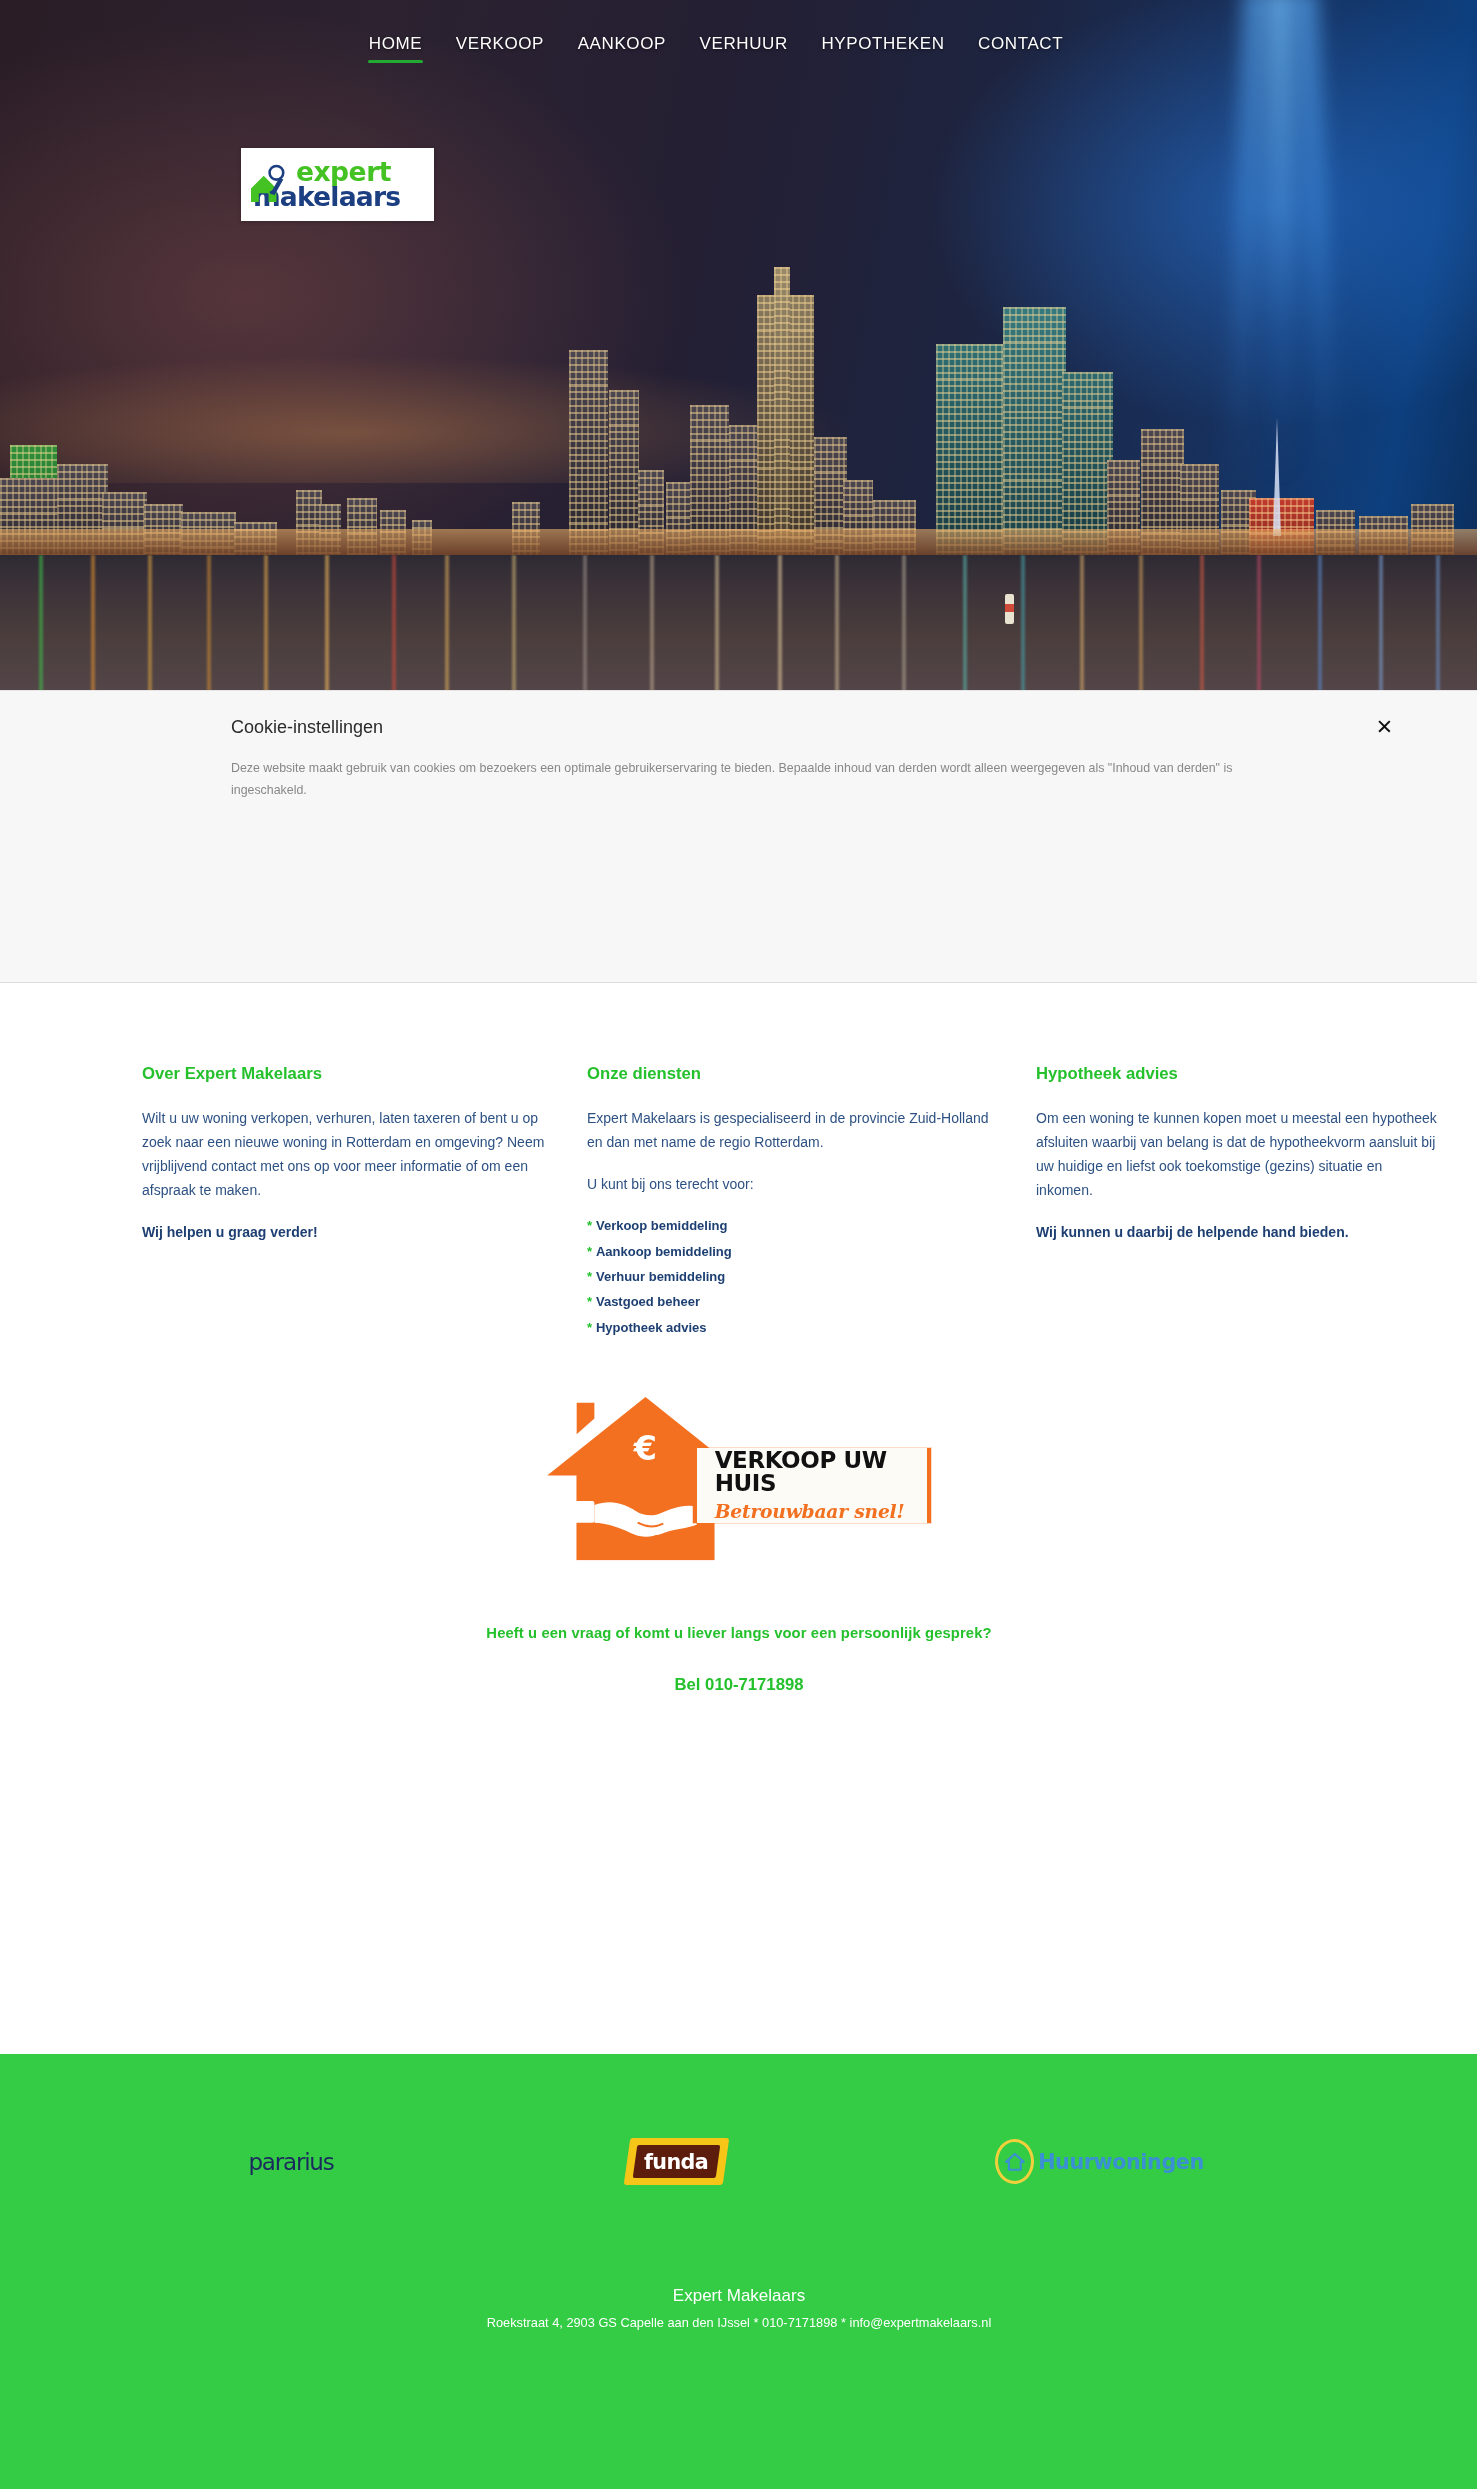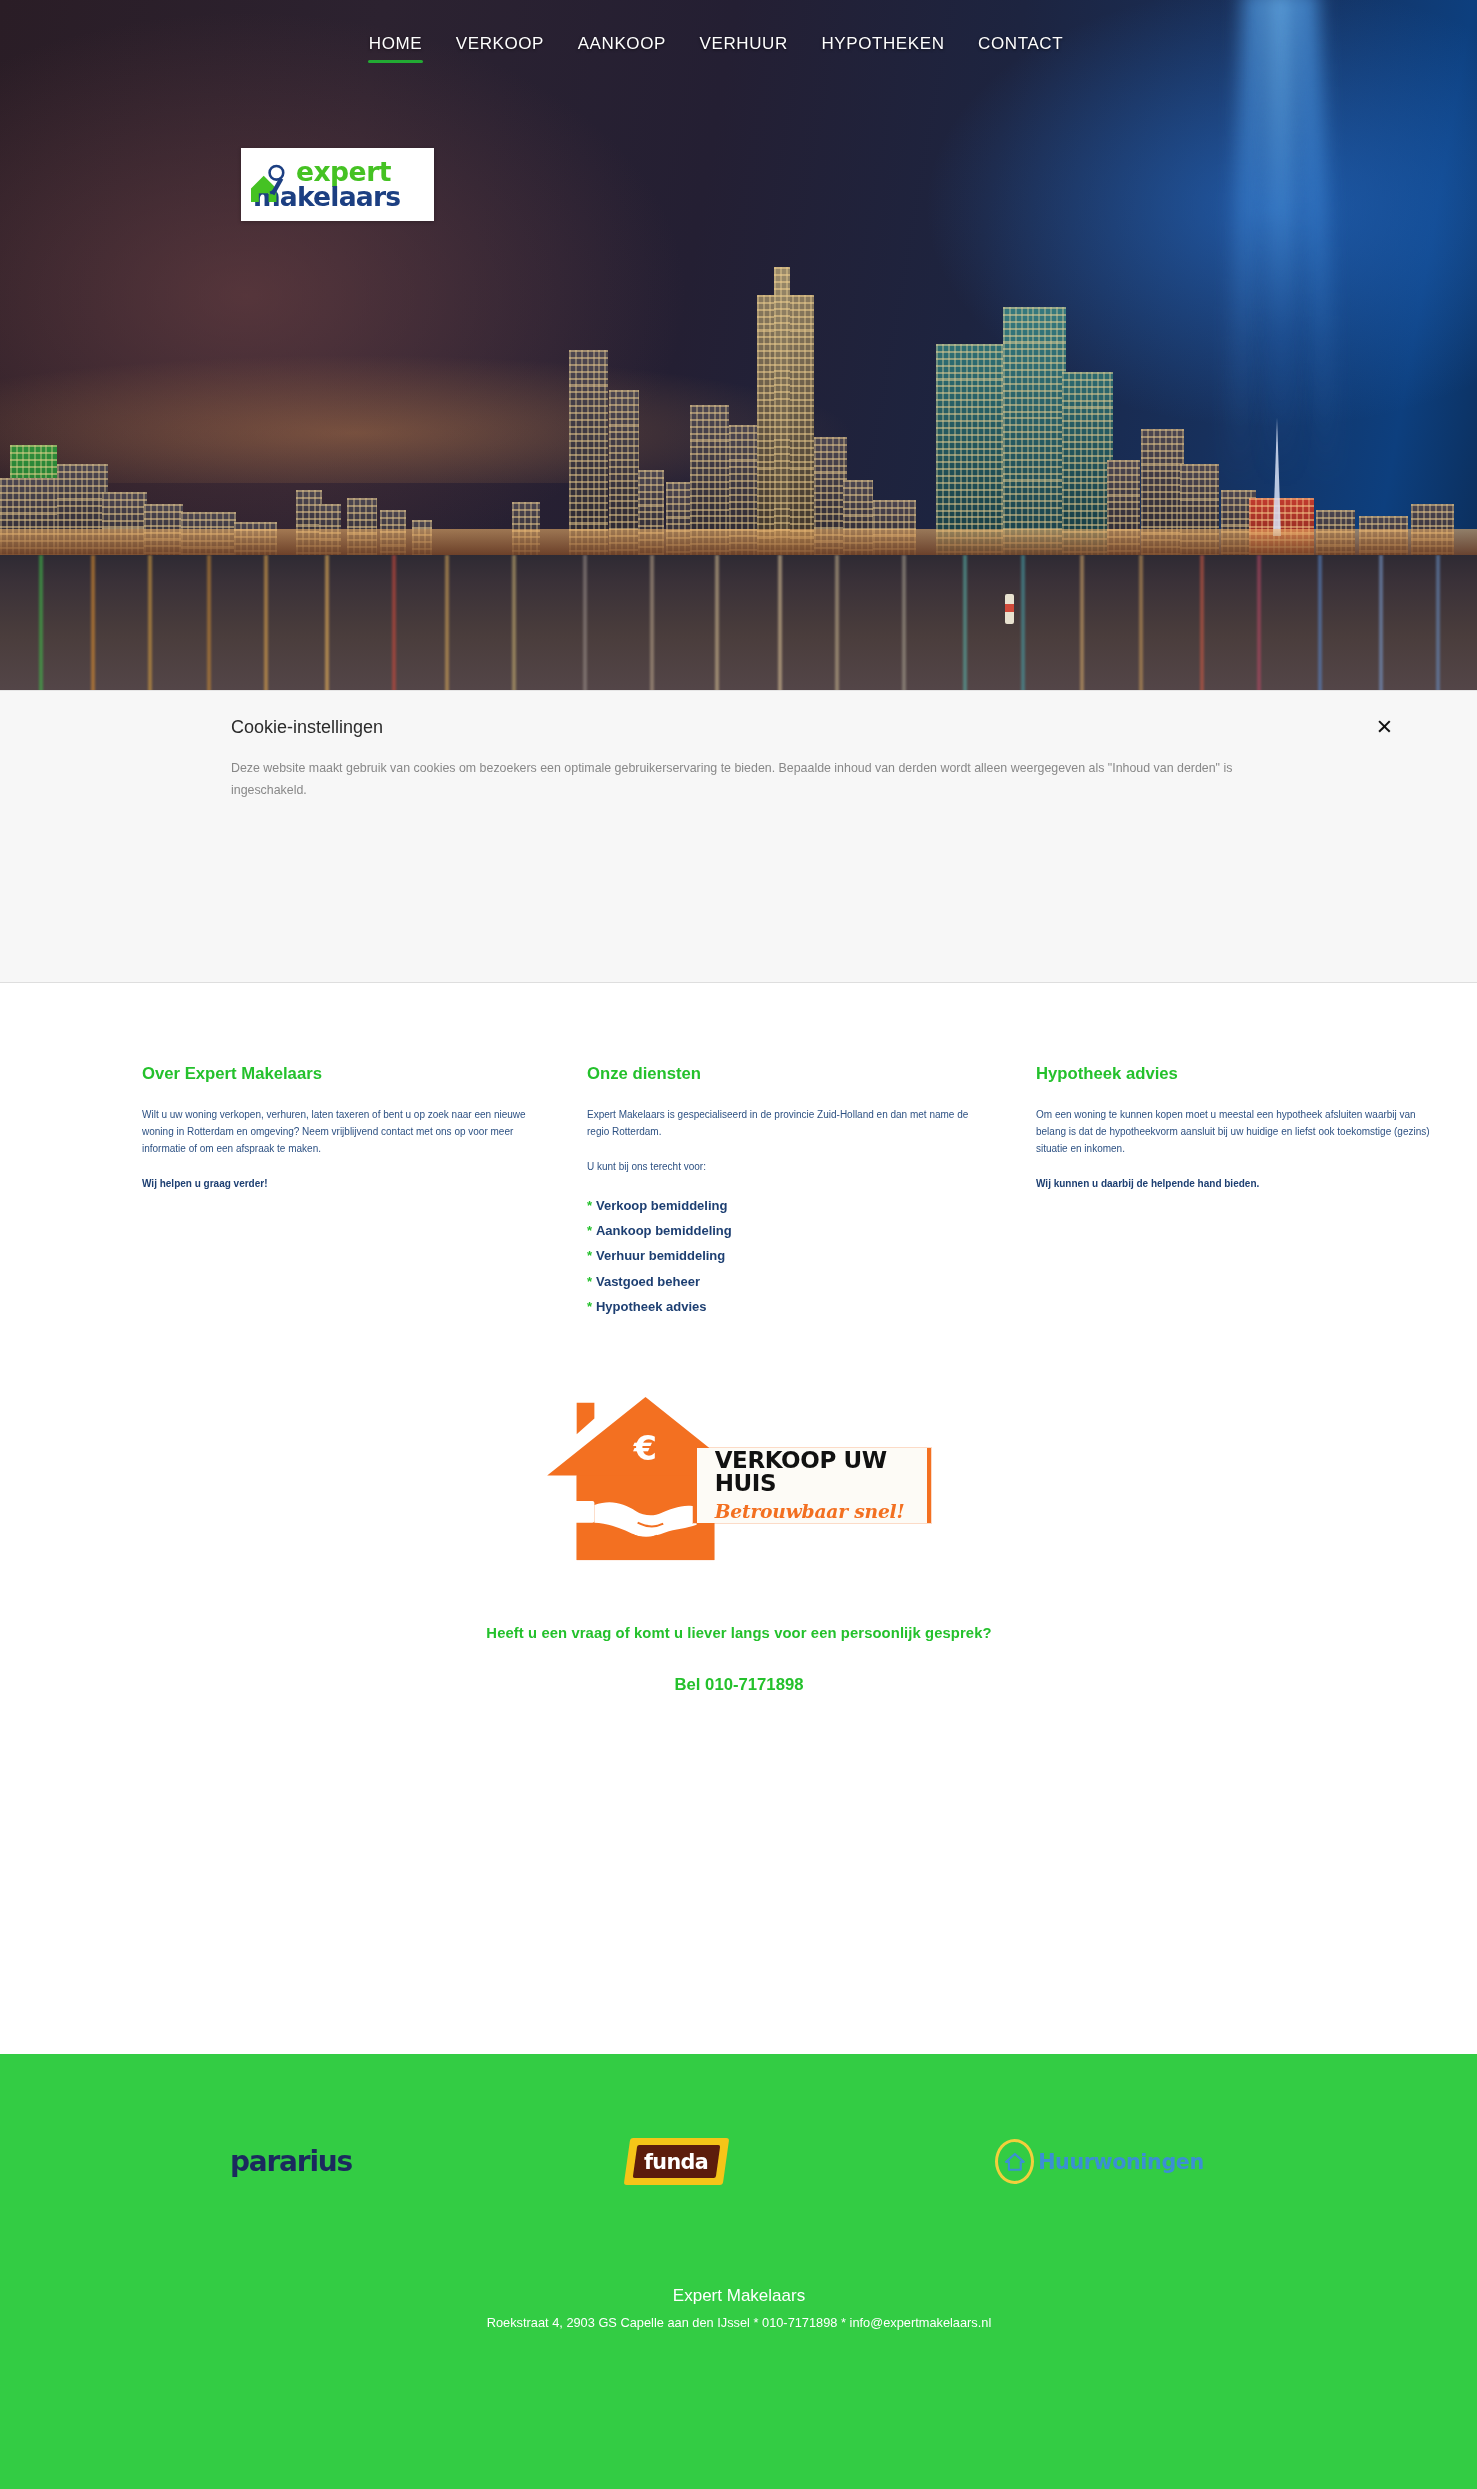--- a/index.html
+++ b/index.html
@@ -213,21 +213,21 @@
     display: flex;
   }
   .col { width: 404px; }
   .col.c1 { margin-left: 142px; }
   .col.c2 { margin-left: 41px; }
   .col.c3 { margin-left: 45px; }
   .col h3 {
     color: #24c12c; font-size: 16.7px; font-weight: bold; margin-bottom: 21.7px;
   }
   .col p {
-    color: #2d5183; font-size: 10px; line-height: 1.72; margin-bottom: 17.7px;
+    color: #2d5183; font-size: 14px; line-height: 1.72; margin-bottom: 17.7px;
   }
   .col p.strong { font-weight: bold; color: #1d3f72; }
   .svc-list { list-style: none; margin-top: 5.9px; }
   .svc-list li {
     font-size: 13px; font-weight: bold; color: #1d3f72;
     line-height: 1.95;
   }
   .svc-list li .star { color: #24c12c; margin-right: 3.9px; }
 
   
@@ -280,21 +280,21 @@
   .partners {
     position: absolute; left: 0; top: 84px; width: 1478px;
     display: flex; align-items: center;
   }
   .partner { display: flex; align-items: center; justify-content: center; }
   .p-pararius { width: 296px; margin-left: 143px; }
   .p-funda { width: 296px; margin-left: 89px; }
   .p-huur { width: 335px; margin-left: 108px; }
 
   .pararius-text {
-    color: #1b2a5e; font-size: 28px; font-weight: bold; letter-spacing: -1.2px;
+    color: #1b2a5e; font-size: 23px; font-weight: normal; letter-spacing: -1.2px;
     font-family: "DejaVu Sans", sans-serif;
   }
   .funda-badge {
     width: 99px; height: 47px;
     background: #f5c518;
     transform: skewX(-8deg);
     display: flex; align-items: center; justify-content: center;
     border-radius: 3px;
   }
   .funda-inner {

